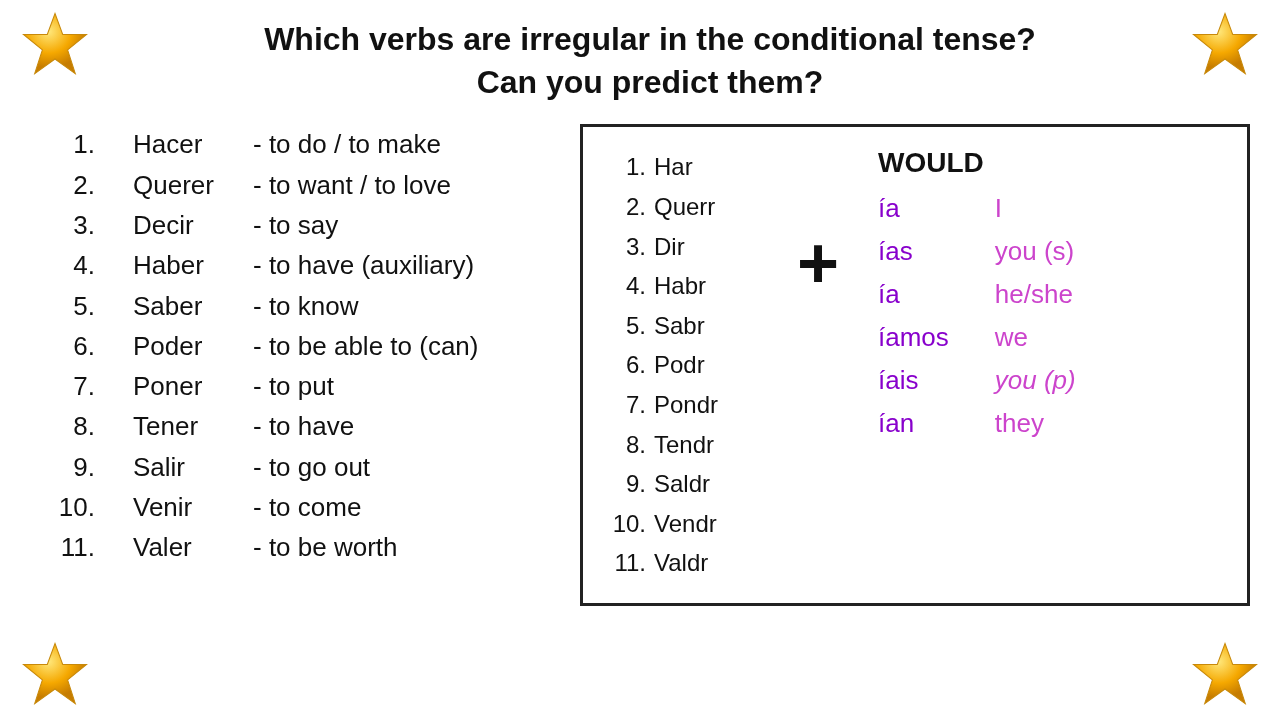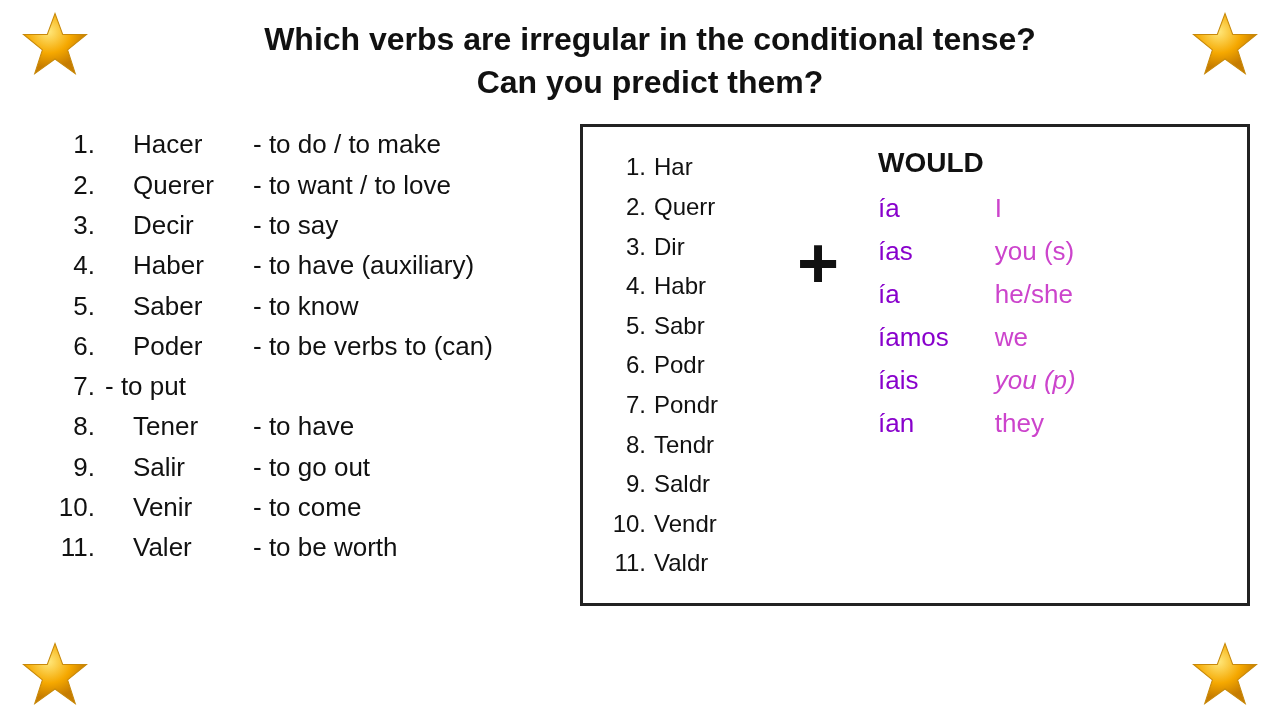--- a/index.html
+++ b/index.html
@@ -257,24 +257,25 @@
     <span class="meaning">- to have (auxiliary)</span>
   </li>
         <li>
     <span class="num">5.</span>
     <span class="verb">Saber</span>
     <span class="meaning">- to know</span>
   </li>
         <li>
     <span class="num">6.</span>
     <span class="verb">Poder</span>
-    <span class="meaning">- to be verbs to (can)</span>
+    <span class="meaning">- to be able to (can)</span>
   </li>
         <li>
     <span class="num">7.</span>
+    <span class="verb">Poner</span>
     <span class="meaning">- to put</span>
   </li>
         <li>
     <span class="num">8.</span>
     <span class="verb">Tener</span>
     <span class="meaning">- to have</span>
   </li>
         <li>
     <span class="num">9.</span>
     <span class="verb">Salir</span>

